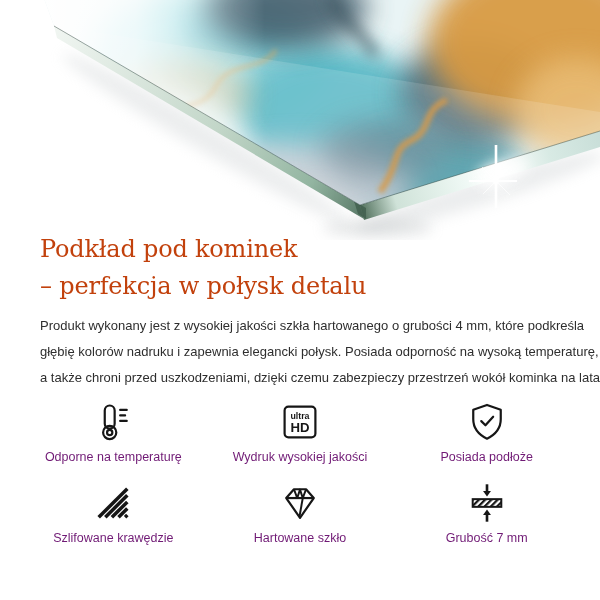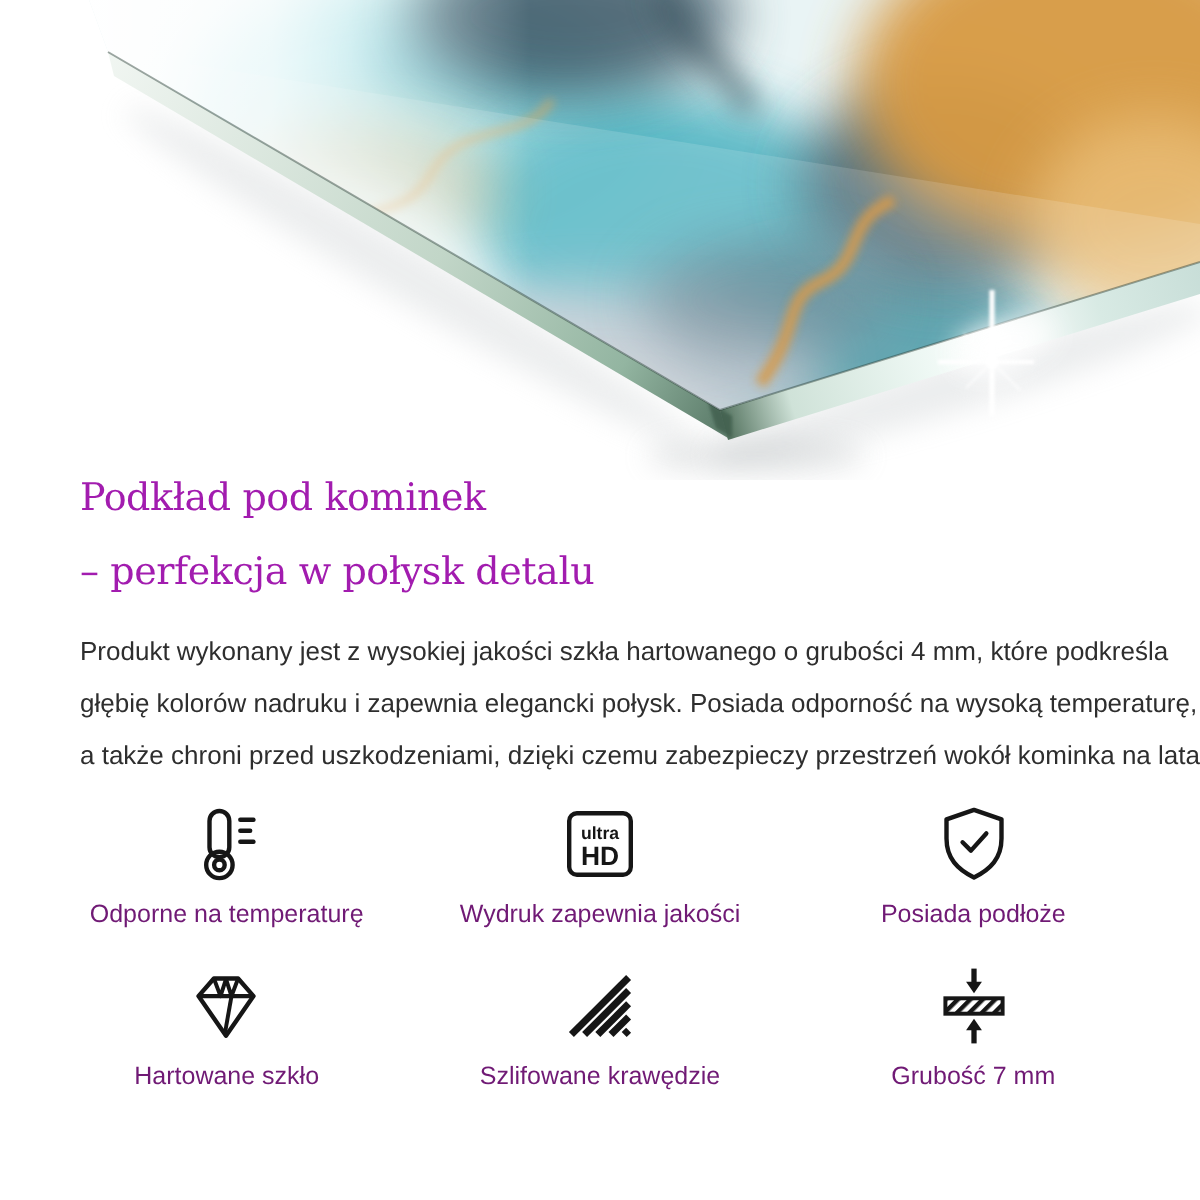--- a/index.html
+++ b/index.html
@@ -7,21 +7,21 @@
     width:600px;height:600px;position:relative;background:#ffffff;overflow:hidden;
     font-family:"Liberation Sans", sans-serif;
   }
   
   .hero{position:absolute;left:0;top:0;width:600px;height:240px;}
   .hero svg{display:block;}
   
   .heading{
     position:absolute;left:40px;top:231px;
     font-family:"DejaVu Serif","Liberation Serif",serif;
-    font-size:19px;line-height:37px;color:#a21caf;font-weight:400;
+    font-size:24px;line-height:37px;color:#c2410c;font-weight:400;
     letter-spacing:-0.2px;
   }
   .heading span{display:block;}
   
   .desc{
     position:absolute;left:40px;top:313px;
     font-size:13px;line-height:26px;color:#2e2e2e;white-space:nowrap;
   }
   .desc div{display:block;}
   
@@ -155,62 +155,62 @@
   </div>
 
   <div class="feature">
     <div class="icon">
       <svg width="44" height="44" viewBox="0 0 40 40">
         <rect class="ic" x="6" y="6" width="28" height="28" rx="3.5" stroke-width="2.4"></rect>
         <text x="20" y="17.5" text-anchor="middle" font-family="Liberation Sans, sans-serif" font-size="8" font-weight="700" fill="#161616">ultra</text>
         <text x="20" y="29.5" text-anchor="middle" font-family="Liberation Sans, sans-serif" font-size="12" font-weight="800" fill="#161616">HD</text>
       </svg>
     </div>
-    <div class="label">Wydruk zapewnia jakości</div>
+    <div class="label">Wydruk wysokiej jakości</div>
   </div>
 
   <div class="feature">
     <div class="icon">
       <svg width="44" height="44" viewBox="0 0 40 40">
         <g class="ic" stroke-width="2.2" stroke-linejoin="round" stroke-linecap="round">
           <path d="M20 4.5 L32.5 8.8 V17.5 C32.5 26.5 27.5 31.5 20 35.2 C12.5 31.5 7.5 26.5 7.5 17.5 V8.8 Z"></path>
           <path d="M14.8 19.2 L18.6 23 L25.6 15.2"></path>
         </g>
       </svg>
     </div>
     <div class="label">Posiada podłoże</div>
-  </div>
-
-  <div class="feature">
-    <div class="icon">
-      <svg width="44" height="44" viewBox="0 0 40 40">
-        <g class="ic" stroke-linejoin="round">
-          <path d="M7.5 15.5 L14.5 7.5 H25.5 L32.5 15.5 L20 33.5 Z"></path>
-          <path d="M7.5 15.5 H32.5"></path>
-          <path d="M14.5 7.5 L17.5 15.5 L20 7.8 L22.5 15.5 L25.5 7.5" stroke-width="1.8"></path>
-          <path d="M22.5 15.5 L19.5 32.5" stroke-width="1.8"></path>
-        </g>
-      </svg>
-    </div>
-    <div class="label">Hartowane szkło</div>
   </div>
 
   <div class="feature">
     <div class="icon">
       <svg width="44" height="44" viewBox="0 0 40 40">
         <g stroke="#161616" stroke-width="3.2" fill="none">
           <path d="M7 33 L33 7"></path>
           <path d="M13 33 L33 13"></path>
           <path d="M19 33 L33 19"></path>
           <path d="M25 33 L33 25"></path>
           <path d="M31 33 L33 31"></path>
         </g>
       </svg>
     </div>
     <div class="label">Szlifowane krawędzie</div>
+  </div>
+
+  <div class="feature">
+    <div class="icon">
+      <svg width="44" height="44" viewBox="0 0 40 40">
+        <g class="ic" stroke-linejoin="round">
+          <path d="M7.5 15.5 L14.5 7.5 H25.5 L32.5 15.5 L20 33.5 Z"></path>
+          <path d="M7.5 15.5 H32.5"></path>
+          <path d="M14.5 7.5 L17.5 15.5 L20 7.8 L22.5 15.5 L25.5 7.5" stroke-width="1.8"></path>
+          <path d="M22.5 15.5 L19.5 32.5" stroke-width="1.8"></path>
+        </g>
+      </svg>
+    </div>
+    <div class="label">Hartowane szkło</div>
   </div>
 
   <div class="feature">
     <div class="icon">
       <svg width="44" height="44" viewBox="0 0 40 40">
         <defs>
           <pattern id="hatchP" width="4" height="4" patternUnits="userSpaceOnUse" patternTransform="rotate(45)">
             <rect width="4" height="4" fill="#ffffff"></rect>
             <rect width="2" height="4" fill="#161616"></rect>
           </pattern>

